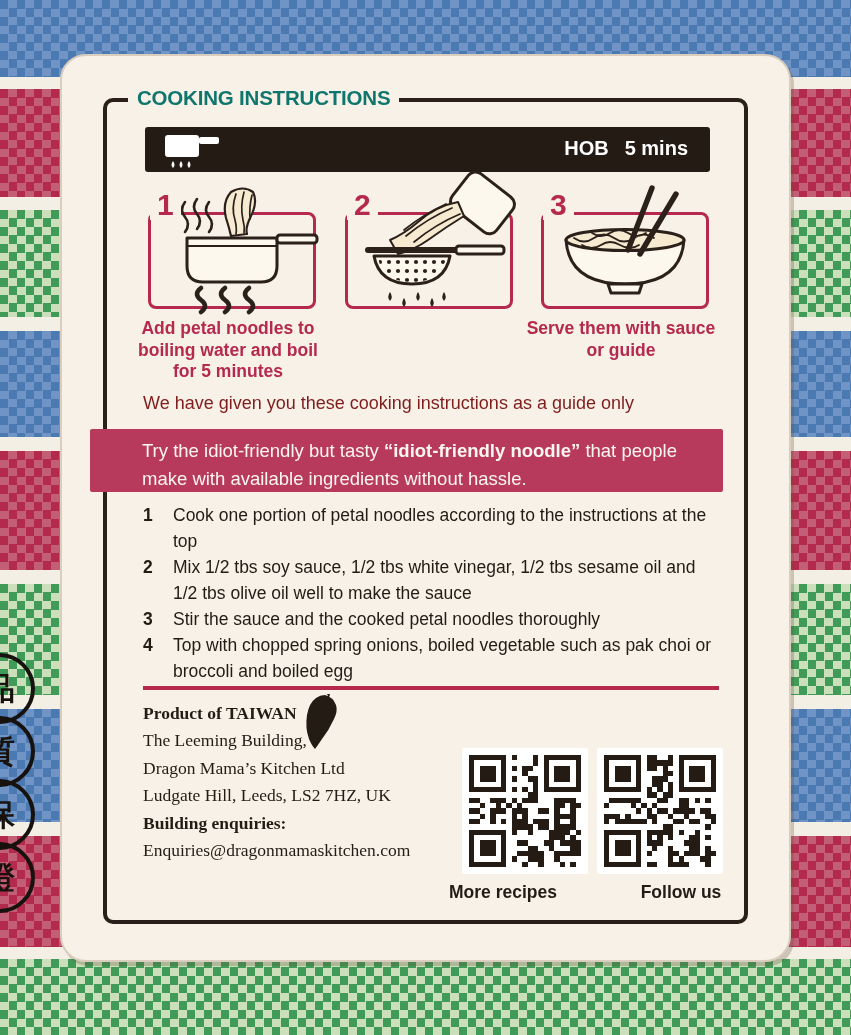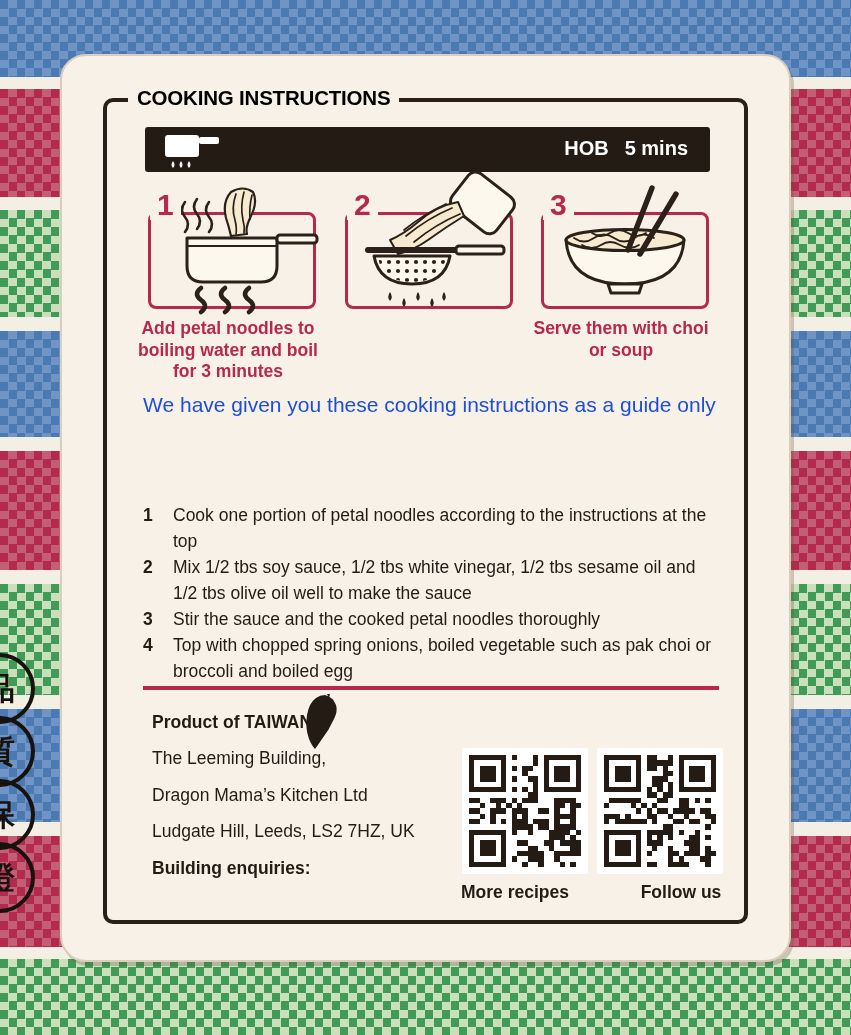--- a/index.html
+++ b/index.html
@@ -23,53 +23,53 @@
     border-radius:50%;display:flex;align-items:center;justify-content:center;
     color:#17120e;font-weight:bold;font-size:31px;line-height:1;}
 
   
   .sheet{position:absolute;left:60px;top:54px;width:731px;height:908px;background:#f8f1e7;
     border:2px solid #d9cdbd;border-radius:26px;box-shadow:3px 4px 0 rgba(101,84,65,.28);box-sizing:border-box;}
 
   .inst-box{position:absolute;left:103px;top:98px;width:645px;height:826px;border:4px solid #2b2019;
     border-radius:10px;box-sizing:border-box;}
   .section-title{position:absolute;left:128px;top:86px;background:#f8f1e7;padding:0 9px;
-    font-size:20.5px;font-weight:bold;color:#000000;letter-spacing:-0.2px;}
+    font-size:20.5px;font-weight:bold;color:#0f766e;letter-spacing:-0.2px;}
 
   .hob-bar{position:absolute;left:145px;top:127px;width:565px;height:45px;background:#241b15;border-radius:3px;}
   .hob-text{position:absolute;right:22px;top:10px;display:flex;gap:16px;color:#ffffff;
     font-size:20px;font-weight:bold;}
   .pan-icon{position:absolute;left:18px;top:5px;}
 
   .step-box{position:absolute;top:212px;width:168px;height:97px;border:3.5px solid #b5294e;
     border-radius:8px;box-sizing:border-box;}
   .step-num{position:absolute;top:190px;background:#f8f1e7;padding:0 7px;color:#b5294e;
     font-size:30px;font-weight:bold;line-height:1;}
   .step-art{position:absolute;top:186px;width:178px;height:128px;}
   .step-art svg{overflow:visible;}
   .step-caption{position:absolute;top:318px;width:192px;text-align:center;color:#b5294e;
     font-size:17.5px;font-weight:bold;line-height:21.5px;}
 
-  .guide-note{position:absolute;left:143px;top:393px;font-size:21px;color:#1d4ed8;}
+  .guide-note{position:absolute;left:143px;top:393px;font-size:18px;color:#7f1d1d;}
 
   .banner{position:absolute;left:90px;top:429px;width:633px;height:63px;background:#b7395c;
     color:#fdf6ef;font-size:18.5px;line-height:27.5px;padding:8px 20px 0 52px;box-sizing:border-box;border-radius:2px;}
   .banner b{font-weight:bold;}
 
   .recipe-list{position:absolute;left:143px;top:502px;width:578px;color:#241b15;
     font-size:17.5px;line-height:26px;}
   .recipe-row{display:flex;}
   .recipe-row .rnum{width:30px;font-weight:bold;flex:none;}
   .recipe-row .rtext{flex:1;}
 
   .footer-rule{position:absolute;left:143px;top:686px;width:576px;height:3.5px;background:#b5294e;}
 
   .product-block{position:absolute;left:143px;top:700px;width:330px;color:#241b15;
     font-size:17.5px;line-height:27.4px;}
-  .product-block p{margin:9px;}
+  .product-block p{margin:0;font-family:Liberation Serif, serif;}
   .product-block p.b{font-weight:bold;}
   .taiwan-icon{position:absolute;left:305px;top:694px;}
 
   .qr-box{position:absolute;top:748px;width:126px;height:126px;background:#ffffff;border-radius:2px;
     padding:7px;box-sizing:border-box;}
   .qr-box svg{width:112px;height:112px;fill:#241b15;}
   .qr-label{position:absolute;top:882px;width:150px;text-align:center;font-size:17.5px;
     font-weight:bold;color:#241b15;}
 </style>
 </head>
@@ -131,21 +131,21 @@
         <path fill="#fdf8ee" d="M44 52 h90 v28 q0 16 -16 16 h-58 q-16 0 -16 -16 z"></path>
         <path d="M44 60 h90" stroke-width="2"></path>
         <rect x="134" y="49" width="40" height="8" rx="3" fill="#fdf8ee"></rect>
         <path d="M58 102 q-8 6 0 12 q8 6 0 12" stroke-width="4.6"></path>
         <path d="M82 102 q-8 6 0 12 q8 6 0 12" stroke-width="4.6"></path>
         <path d="M106 102 q-8 6 0 12 q8 6 0 12" stroke-width="4.6"></path>
       </g>
     </svg>
   </div>
   <div class="step-num" style="left:150px">1</div>
-  <div class="step-caption" style="left:132px">Add petal noodles to boiling water and boil for 3 minutes</div>
+  <div class="step-caption" style="left:132px">Add petal noodles to boiling water and boil for 5 minutes</div>
 
   <div class="step-box" style="left:345px"></div>
   <div class="step-art" style="left:340px">
     <svg width="178" height="128" viewBox="0 0 178 128">
       <defs>
         <pattern id="sieve-dots" width="9" height="9" patternUnits="userSpaceOnUse">
           <circle cx="4" cy="4" r="2.1" fill="#2b211a"></circle>
         </pattern>
       </defs>
       <g stroke="#2b211a" fill="none" stroke-width="3" stroke-linecap="round" stroke-linejoin="round">
@@ -177,24 +177,27 @@
         <path fill="#fdf8ee" d="M30 54 q3 44 59 44 q56 0 59 -44 q-30 9 -59 9 q-29 0 -59 -9 z"></path>
         <ellipse cx="89" cy="54" rx="59" ry="10.5" fill="#f6ead0"></ellipse>
         <path stroke-width="1.8" d="M38 52 q10 7 20 0 t20 0 t20 0 t20 0 M46 59 q10 6 19 0 t19 0 t19 0 M56 47 q9 6 18 0 t18 0 t18 0"></path>
         <path fill="#fdf8ee" d="M72 98 h34 l-3 9 h-28 z"></path>
         <path d="M116 2 L92 64" stroke-width="5.4"></path>
         <path d="M140 8 L104 68" stroke-width="5.4"></path>
       </g>
     </svg>
   </div>
   <div class="step-num" style="left:543px">3</div>
-  <div class="step-caption" style="left:525px">Serve them with choi or soup</div>
+  <div class="step-caption" style="left:525px">Serve them with sauce or guide</div>
 
   <div class="guide-note">We have given you these cooking instructions as a guide only</div>
 
+  <div class="banner">
+    <span>Try the idiot-friendly but tasty </span><b>“idiot-friendly noodle”</b><span> that people make with available ingredients without hassle.</span>
+  </div>
 
   <div class="recipe-list">
     <div class="recipe-row">
       <span class="rnum">1</span>
       <span class="rtext">Cook one portion of petal noodles according to the instructions at the top</span>
     </div>
     <div class="recipe-row">
       <span class="rnum">2</span>
       <span class="rtext">Mix 1/2 tbs soy sauce, 1/2 tbs white vinegar, 1/2 tbs sesame oil and 1/2 tbs olive oil well to make the sauce</span>
     </div>
@@ -209,20 +212,21 @@
   </div>
 
   <div class="footer-rule"></div>
 
   <div class="product-block">
     <p class="b">Product of TAIWAN</p>
     <p>The Leeming Building,</p>
     <p>Dragon Mama’s Kitchen Ltd</p>
     <p>Ludgate Hill, Leeds, LS2 7HZ, UK</p>
     <p class="b">Building enquiries:</p>
+    <p>Enquiries@dragonmamaskitchen.com</p>
   </div>
 
   <span class="taiwan-icon">
     <svg width="34" height="56" viewBox="0 0 34 56">
       <path fill="#241b15" d="M20 1 q8 2 11 10 q2 6 -2 14 q-5 11 -12 20 q-4 6 -7 10 q-3 -3 -6 -10 q-4 -11 -2 -24 q2 -12 9 -17 q4 -3 9 -3 z M22 0 l3 -0 l-1 4 z"></path>
     </svg>
   </span>
 
   <div class="qr-box" style="left:462px"><span><svg viewBox="0 0 21 21" shape-rendering="crispEdges">
           <rect x="0" y="0" width="1" height="1"></rect>
@@ -664,16 +668,16 @@
           <rect x="5" y="20" width="1" height="1"></rect>
           <rect x="6" y="20" width="1" height="1"></rect>
           <rect x="8" y="20" width="1" height="1"></rect>
           <rect x="9" y="20" width="1" height="1"></rect>
           <rect x="12" y="20" width="1" height="1"></rect>
           <rect x="13" y="20" width="1" height="1"></rect>
           <rect x="14" y="20" width="1" height="1"></rect>
           <rect x="15" y="20" width="1" height="1"></rect>
           <rect x="19" y="20" width="1" height="1"></rect>
         </svg></span></div>
-  <div class="qr-label" style="left:440px">More recipes</div>
+  <div class="qr-label" style="left:428px">More recipes</div>
   <div class="qr-label" style="left:606px">Follow us</div>
 
 </div>
 
 </body></html>

